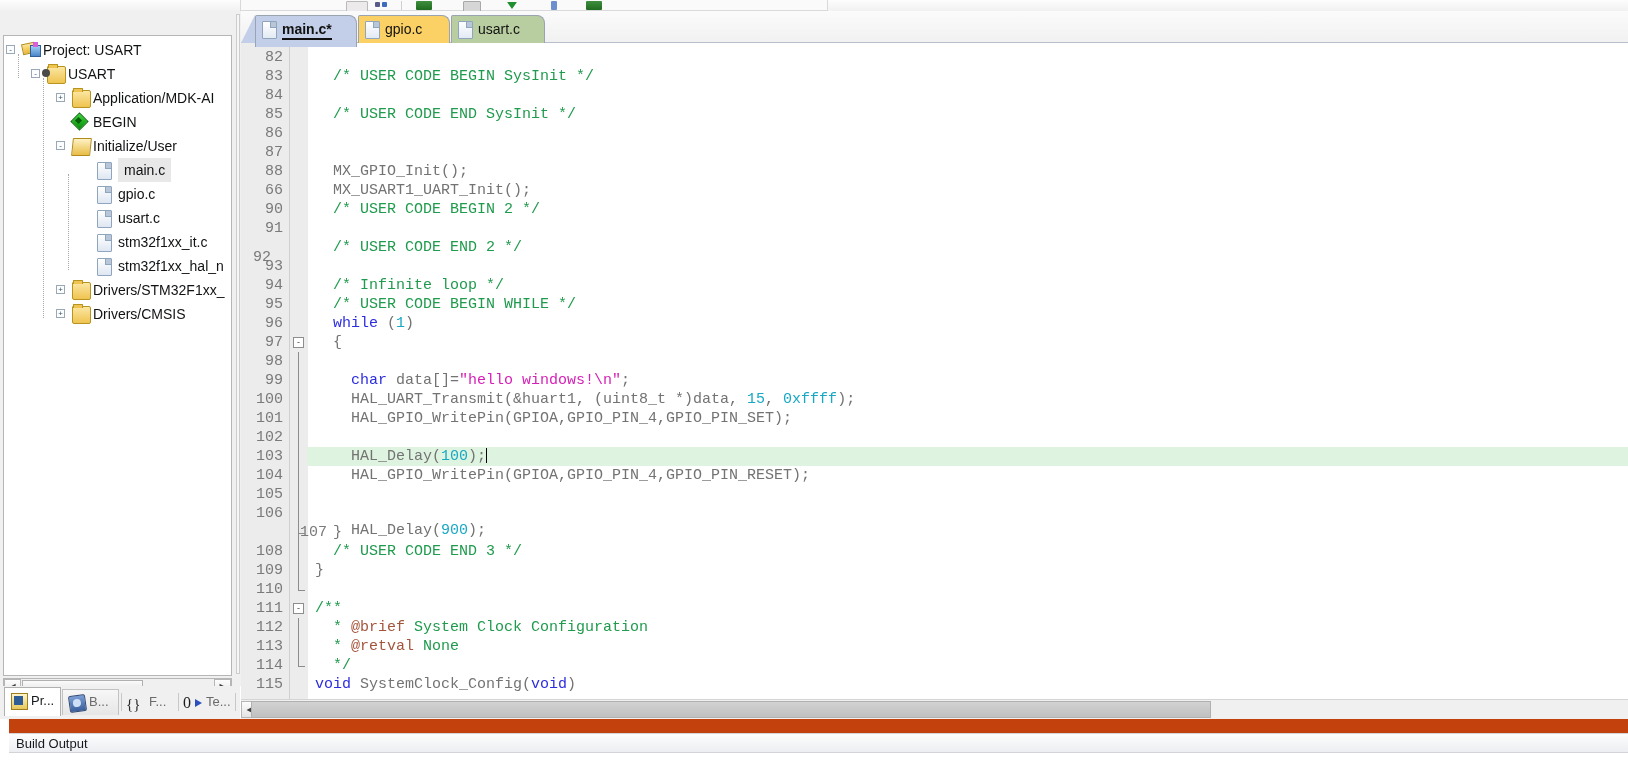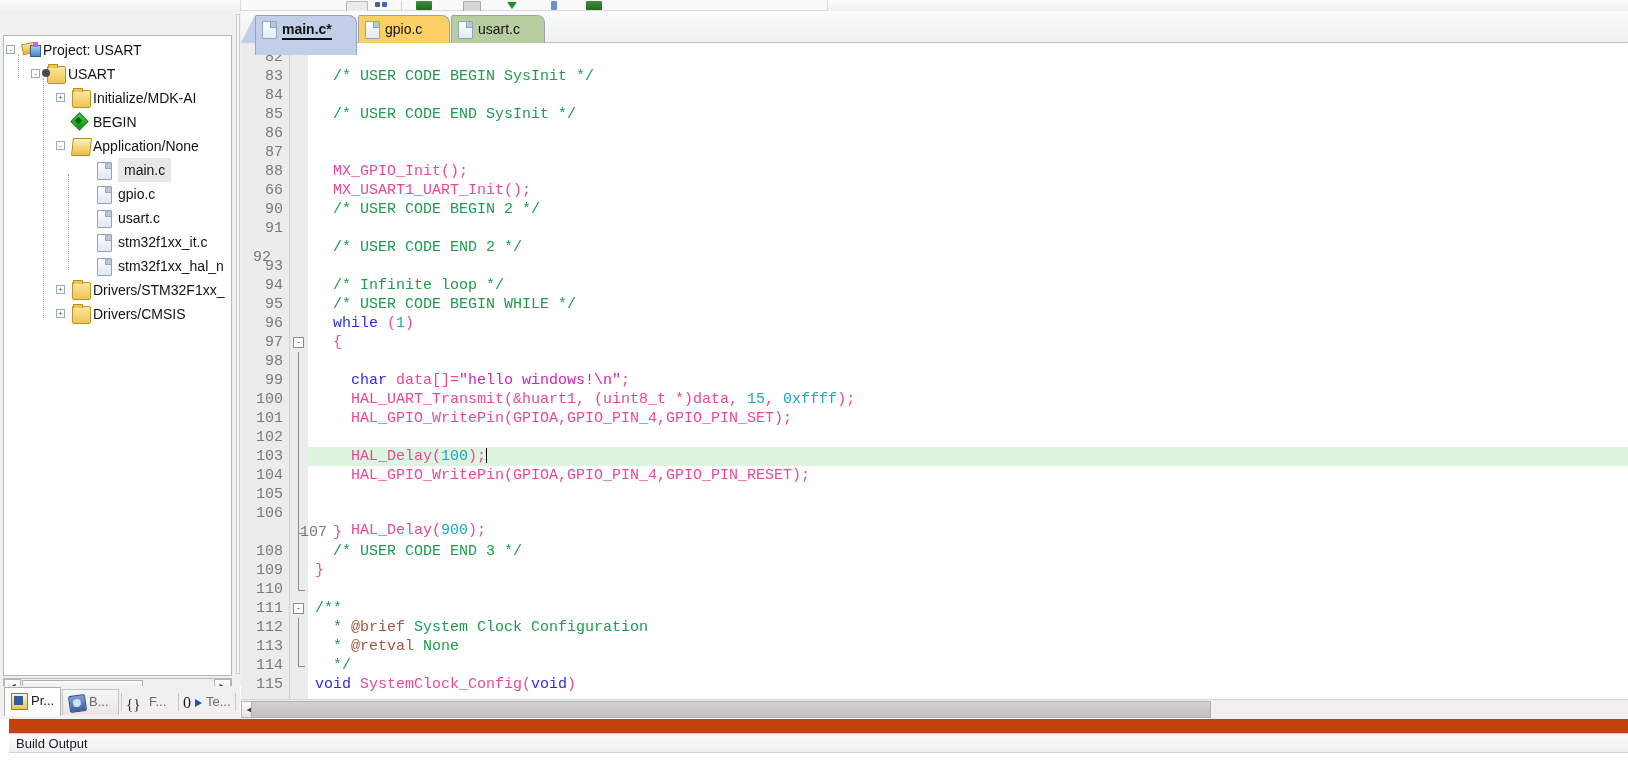--- a/index.html
+++ b/index.html
@@ -174,21 +174,21 @@
     position:absolute;left:241px;top:11px;width:1387px;height:708px;
     background:#ffffff;
   }
   .tabstrip{
     position:absolute;left:0;top:0;width:1387px;height:32px;
     background:linear-gradient(#fbfbfb,#f1f1f1);
     border-bottom:1px solid #b9c0cb;
     box-sizing:border-box;
   }
   .etab{
-    position:absolute;top:4px;height:40px;box-sizing:border-box;
+    position:absolute;top:4px;height:32px;box-sizing:border-box;
     border:1px solid #9aa3b0;border-bottom:none;
     border-radius:2px 8px 0 0;
     font-size:14px;color:#111;line-height:26px;
     cursor:pointer;white-space:nowrap;padding-left:26px;padding-right:12px;
   }
   .etab .fico{
     position:absolute;left:6px;top:5px;width:13px;height:16px;
     background:linear-gradient(#ffffff,#e3eaf4);
     border:1px solid #8fa4bd;border-radius:1px;
   }
@@ -232,21 +232,21 @@
     font-size:15px;color:#7a7a7a;
   }
   .ltext{position:absolute;left:74px;height:19px;line-height:19px;
     font-family:"Liberation Mono","DejaVu Sans Mono",monospace;
     font-size:15px;color:#000;white-space:pre;}
   .cmt{color:#1f9b4d;}
   .kw{color:#2d2de0;}
   .str{color:#d61fb6;}
   .num{color:#19a8c4;}
   .dox{color:#a4553b;}
-  .plain{color:#ec4899;}
+  .plain{color:#737373;}
   .cursor{
     display:inline-block;width:1px;height:15px;background:#000;
     vertical-align:-3px;
   }
 
   
   .fmark{
     position:absolute;left:52px;width:11px;height:11px;
     border:1px solid #8d8d8d;background:#fff;box-sizing:border-box;
     font-size:9px;line-height:9px;text-align:center;color:#444;cursor:pointer;
@@ -319,33 +319,33 @@
           <div class="trow" style="top: 24px; position: absolute; left: 0px; width: 100%;">
             <div class="exp" style="left: 27px;">-</div>
             <div class="ic ic-folder" style="left: 43px;">
               <span style="position:absolute;left:-6px;top:2px;width:8px;height:8px;background:#4a4a4a;border-radius:50%;"></span>
             </div>
             <div class="lbl" style="left: 64px;">USART</div>
           </div>
           <div class="trow" style="top: 48px; position: absolute; left: 0px; width: 100%;">
             <div class="exp" style="left: 52px;">+</div>
             <div class="ic ic-folder" style="left: 68px;"></div>
-            <div class="lbl" style="left: 89px;">Initialize/MDK-AI</div>
+            <div class="lbl" style="left: 89px;">Application/MDK-AI</div>
           </div>
           <div class="trow" style="top: 72px; position: absolute; left: 0px; width: 100%;">
             <div class="ic ic-cmsis" style="left: 68px;">
               <span class="d"></span>
               <span class="d2"></span>
             </div>
             <div class="lbl" style="left: 89px;">BEGIN</div>
           </div>
           <div class="trow" style="top: 96px; position: absolute; left: 0px; width: 100%;">
             <div class="exp" style="left: 52px;">-</div>
             <div class="ic ic-folder-open" style="left: 68px;"></div>
-            <div class="lbl" style="left: 89px;">Application/None</div>
+            <div class="lbl" style="left: 89px;">Initialize/User</div>
           </div>
           <div class="trow sel" style="top: 120px; position: absolute; left: 0px; width: 100%;">
             <div class="ic ic-file" style="left: 93px;"></div>
             <div class="lbl" style="left: 114px;">main.c</div>
           </div>
           <div class="trow" style="top: 144px; position: absolute; left: 0px; width: 100%;">
             <div class="ic ic-file" style="left: 93px;"></div>
             <div class="lbl" style="left: 114px;">gpio.c</div>
           </div>
           <div class="trow" style="top: 168px; position: absolute; left: 0px; width: 100%;">

